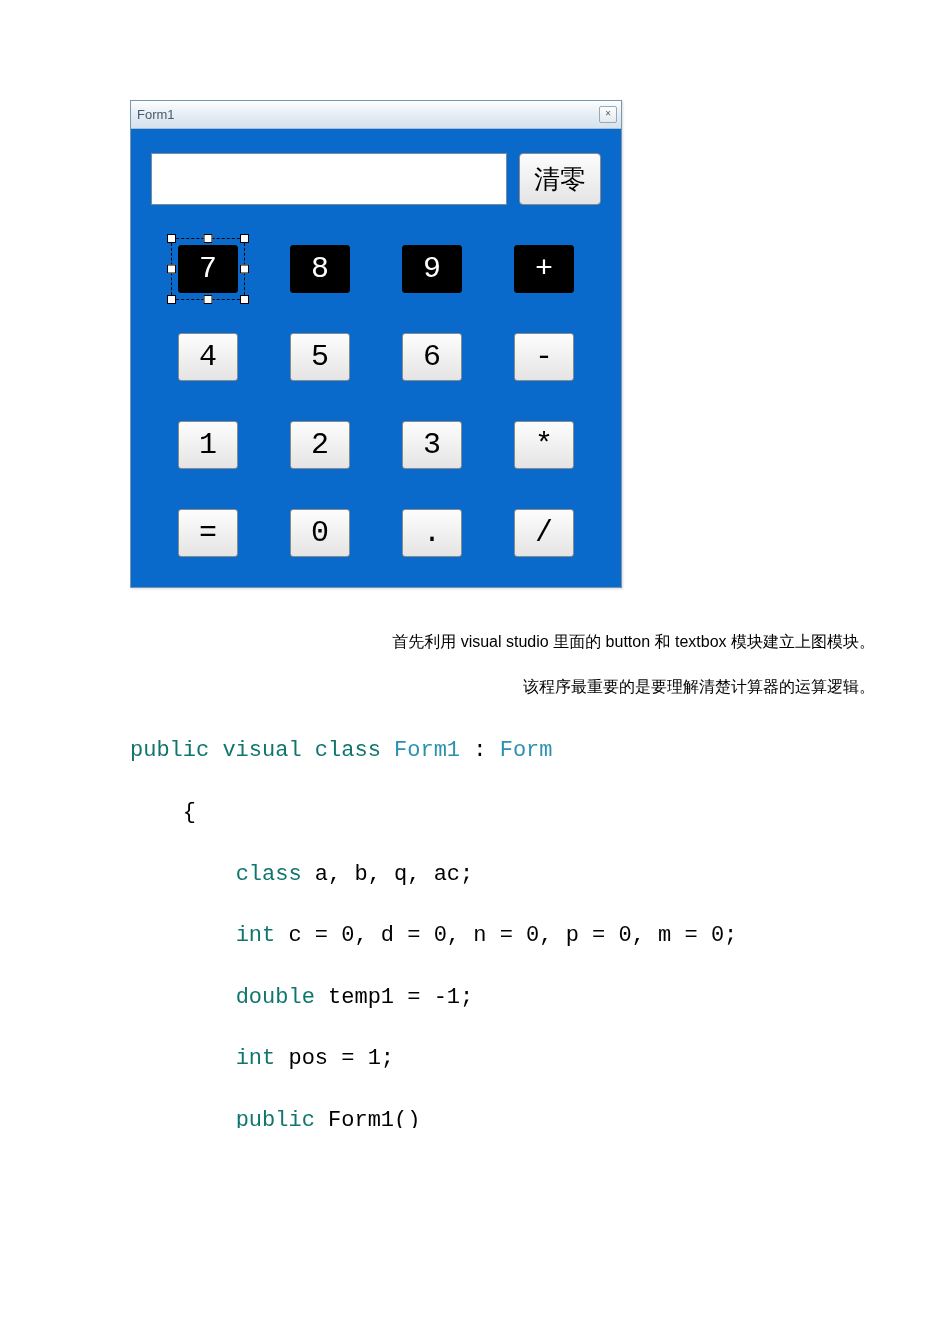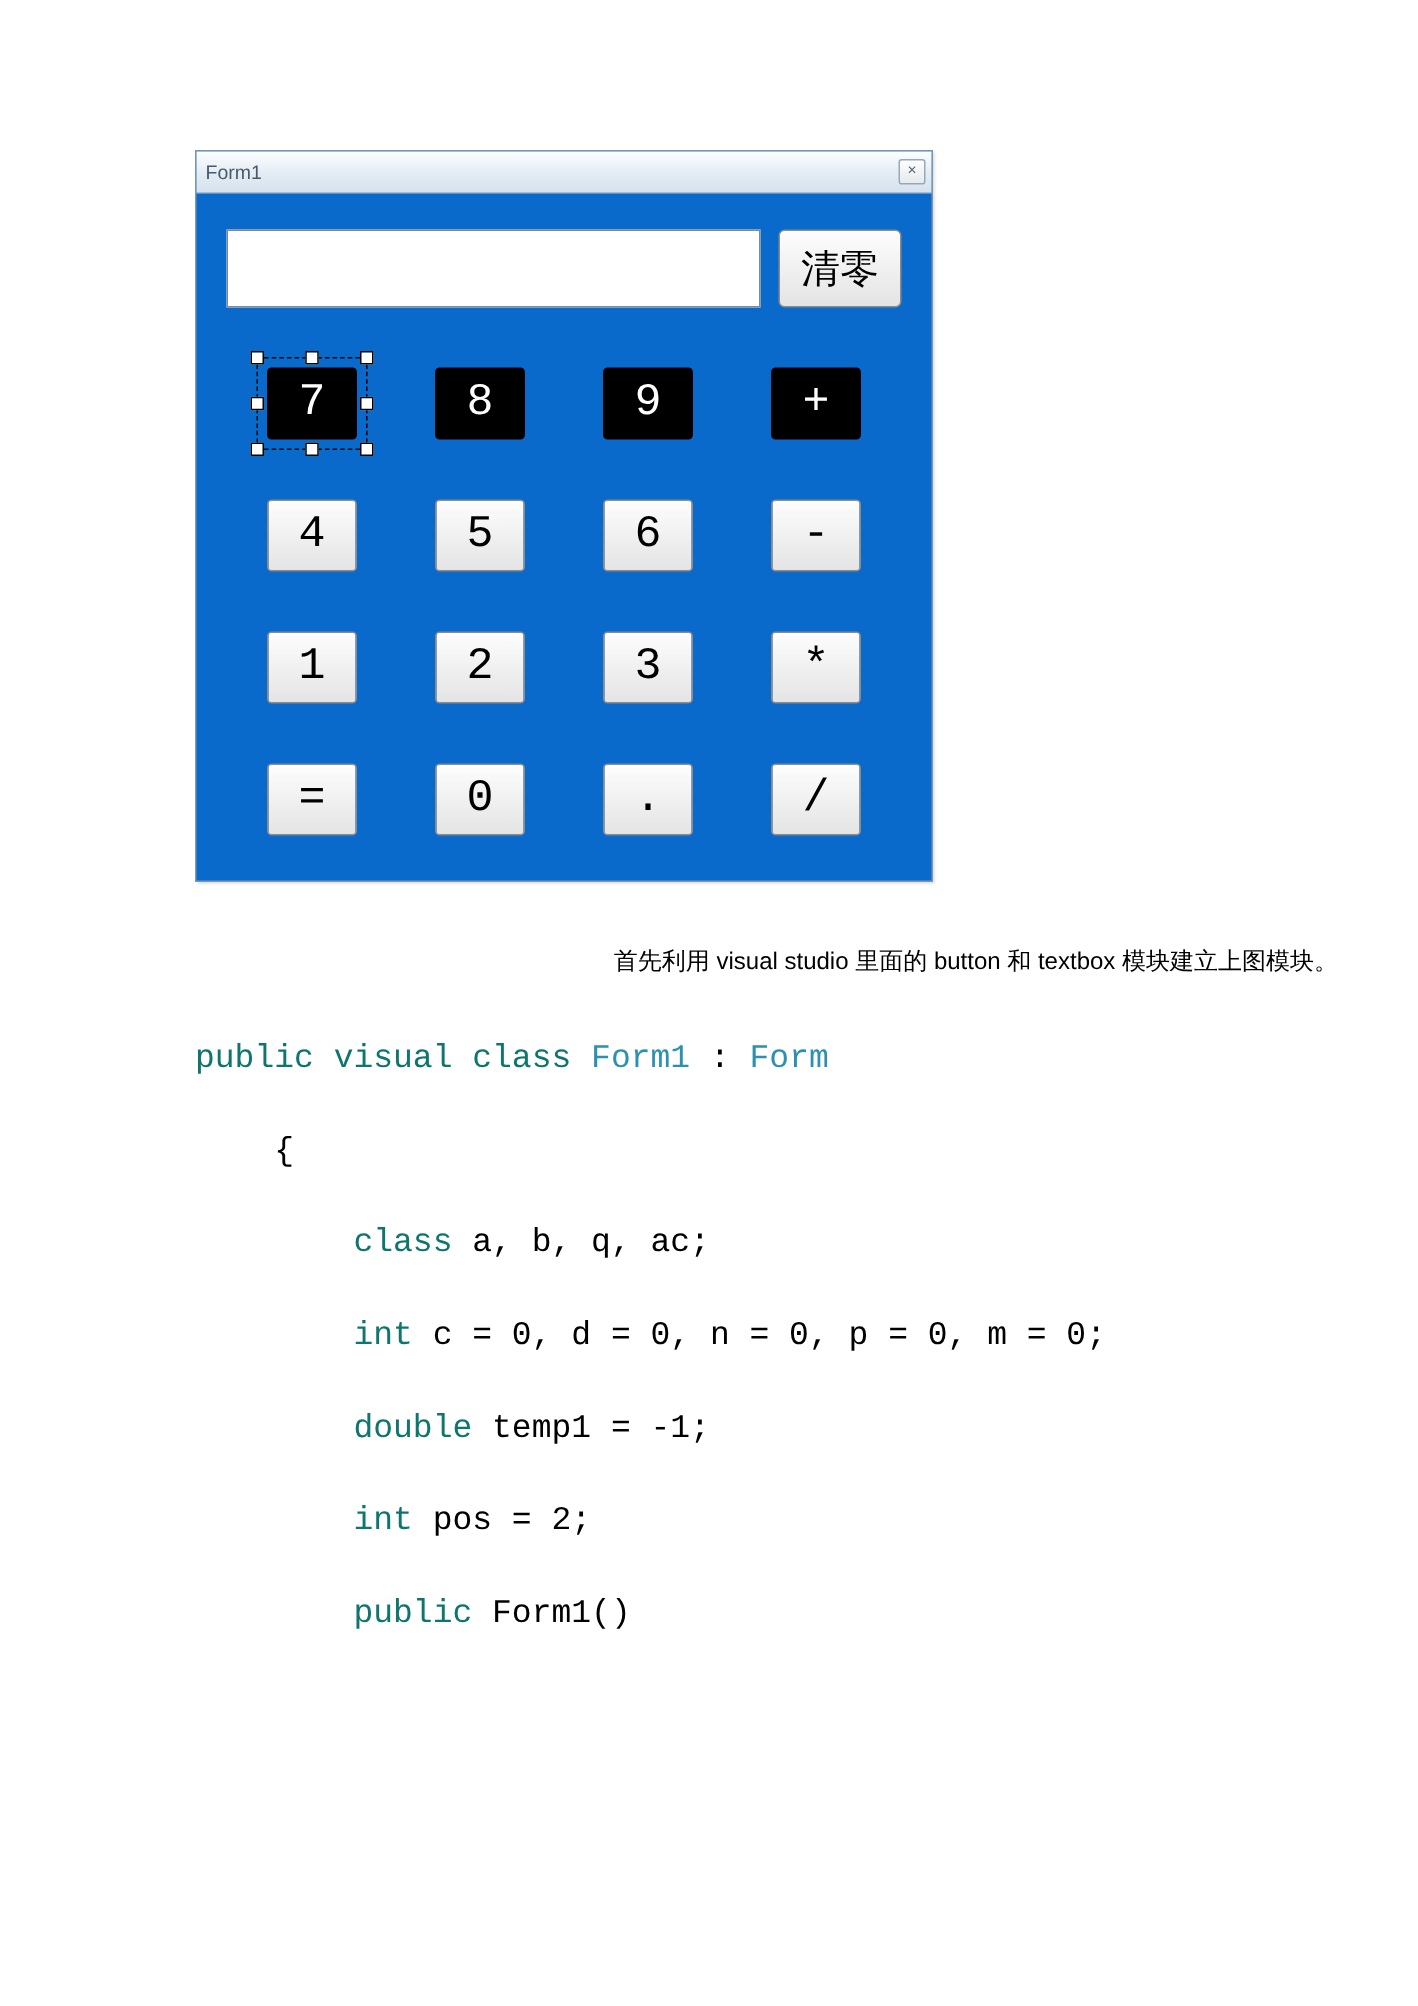--- a/index.html
+++ b/index.html
@@ -5,21 +5,21 @@
   body {
     margin: 0;
     padding: 0;
     background: #fff;
     font-family: "Microsoft YaHei", "SimSun", Arial, sans-serif;
   }
   .page {
     width: 945px;
     height: 1128px;
     position: relative;
-    padding: 100px 53px 0 130px;
+    padding: 100px 70px 0 130px;
     box-sizing: border-box;
   }
   .form-window {
     width: 490px;
     border: 1px solid #7a96b0;
     background: #0a6acb;
     box-shadow: 1px 1px 2px rgba(0,0,0,0.15);
   }
   .titlebar {
     height: 27px;
@@ -212,23 +212,24 @@
           </div>
         <div class="btn btn-light">
             <span>/</span>
           </div>
       </div>
     </div>
   </div>
 
   <div class="body-text">
     <p>首先利用 visual studio 里面的 button 和 textbox 模块建立上图模块。</p>
+    <p>该程序最重要的是要理解清楚计算器的运算逻辑。</p>
   </div>
 
   <div class="code"><span class="kw-blue">public</span> <span class="kw-blue">visual</span> <span class="kw-blue">class</span> <span class="kw-teal">Form1</span><span> : </span><span class="kw-teal">Form</span>
     <span>{</span>
         <span class="kw-blue">class</span><span> a, b, q, ac;</span>
         <span class="kw-blue">int</span><span> c = 0, d = 0, n = 0, p = 0, m = 0;</span>
         <span class="kw-blue">double</span><span> temp1 = -1;</span>
-        <span class="kw-blue">int</span><span> pos = 2;</span>
+        <span class="kw-blue">int</span><span> pos = 1;</span>
         <span class="kw-blue">public</span><span> Form1()</span></div>
 
 </div>
 
 </body></html>

